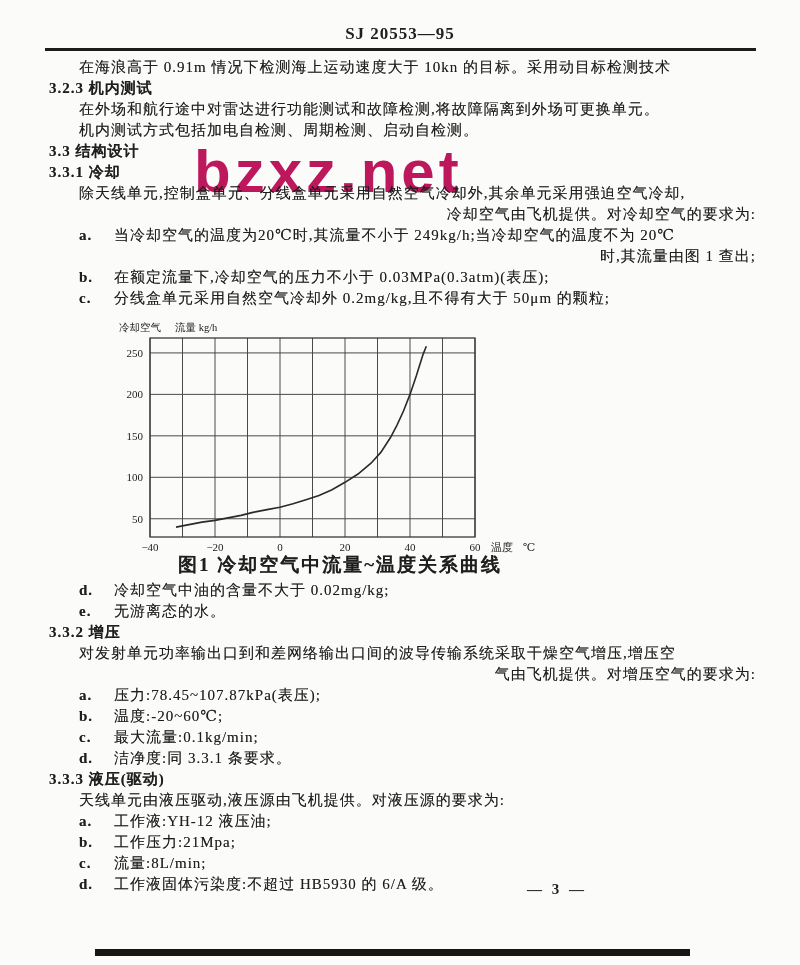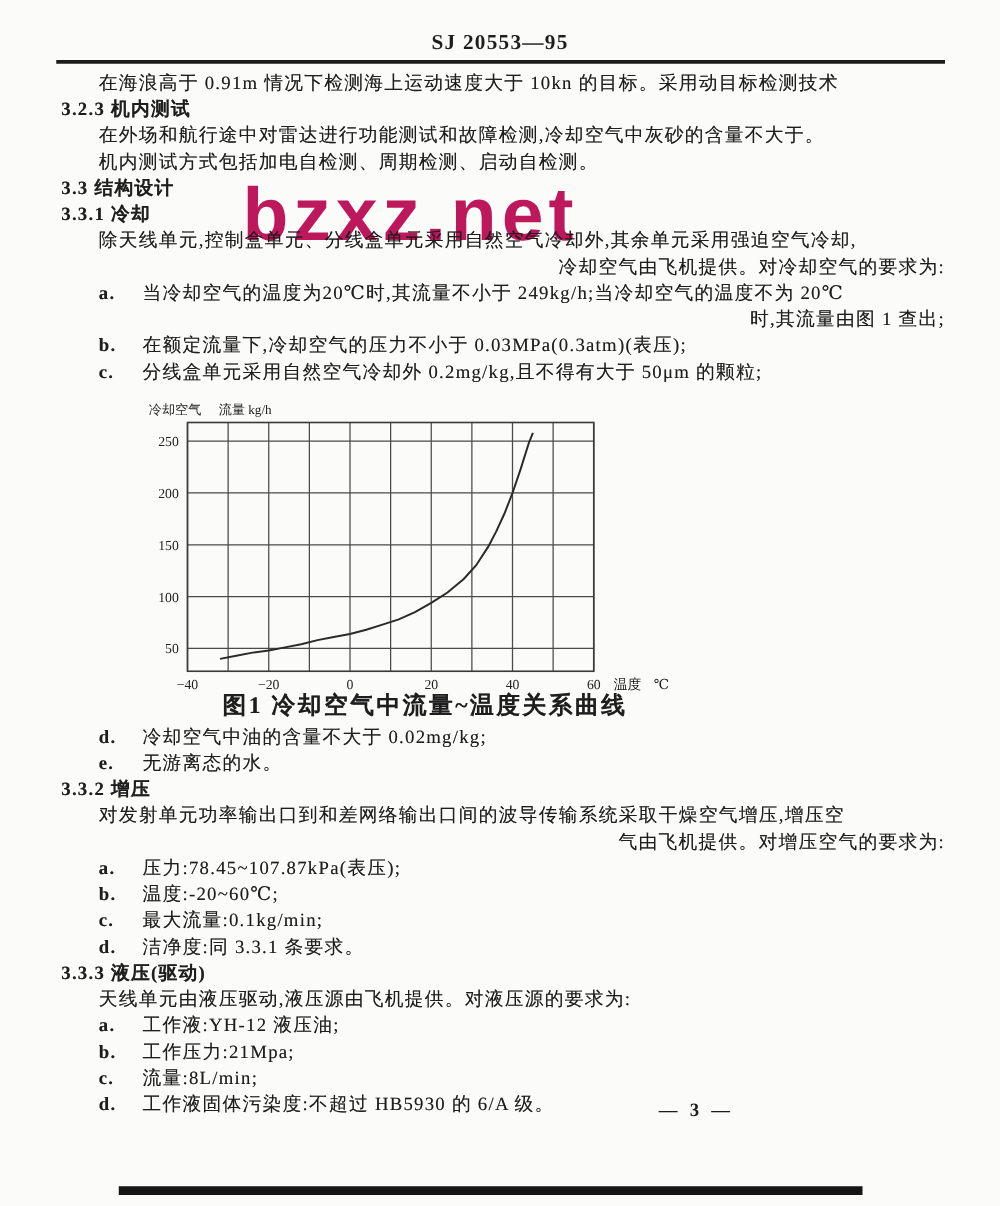--- a/index.html
+++ b/index.html
@@ -59,21 +59,21 @@
 
 <div class="page">
   <div class="std-no">SJ 20553—95</div>
   <div class="header-rule"></div>
   <div class="watermark">bzxz.net</div>
 
   <div class="content">
     <div id="lines-before">
         <div class="line para"><span>在海浪高于 0.91m 情况下检测海上运动速度大于 10kn 的目标。采用动目标检测技术</span></div>
         <div class="line heading"><span>3.2.3  机内测试</span></div>
-        <div class="line para"><span>在外场和航行途中对雷达进行功能测试和故障检测,冷却空气中灰砂的含量不大于。</span></div>
+        <div class="line para"><span>在外场和航行途中对雷达进行功能测试和故障检测,将故障隔离到外场可更换单元。</span></div>
         <div class="line para"><span>机内测试方式包括加电自检测、周期检测、启动自检测。</span></div>
         <div class="line heading"><span>3.3  结构设计</span></div>
         <div class="line heading"><span>3.3.1  冷却</span></div>
         <div class="line para"><span>除天线单元,控制盒单元、分线盒单元采用自然空气冷却外,其余单元采用强迫空气冷却,</span></div>
         <div class="line cont"><span>冷却空气由飞机提供。对冷却空气的要求为:</span></div>
         <div class="line item"><span class="item-label">a.</span><span>当冷却空气的温度为20℃时,其流量不小于 249kg/h;当冷却空气的温度不为 20℃</span></div>
         <div class="line cont"><span>时,其流量由图 1 查出;</span></div>
         <div class="line item"><span class="item-label">b.</span><span>在额定流量下,冷却空气的压力不小于 0.03MPa(0.3atm)(表压);</span></div>
         <div class="line item"><span class="item-label">c.</span><span>分线盒单元采用自然空气冷却外 0.2mg/kg,且不得有大于 50μm 的颗粒;</span></div>
       </div>

